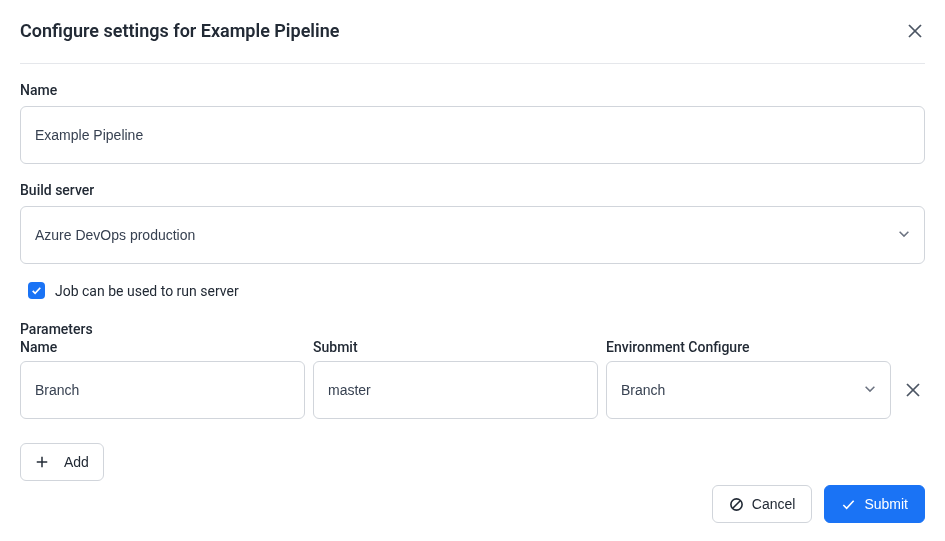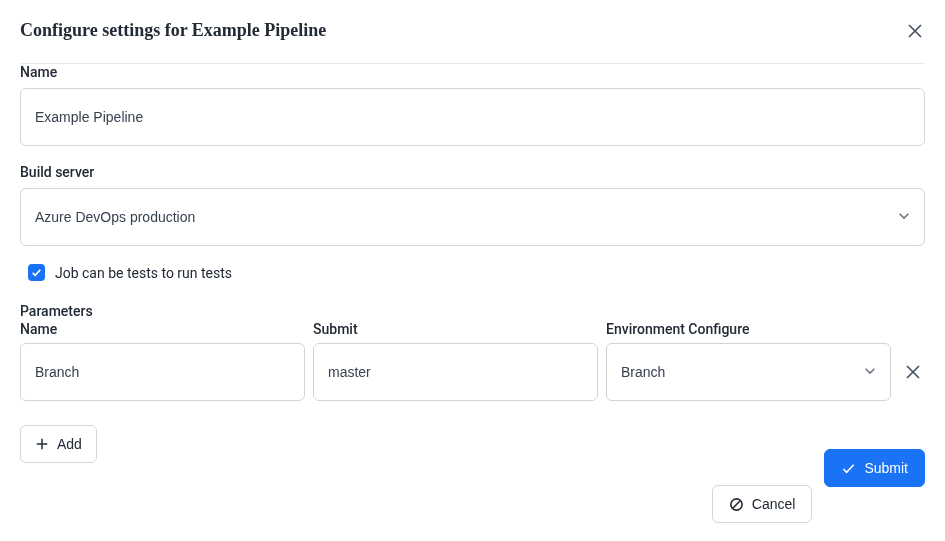--- a/index.html
+++ b/index.html
@@ -10,21 +10,21 @@
       width: 945px;
       height: 541px;
       padding: 20px;
     }
     .header {
       display: flex;
       justify-content: space-between;
       align-items: center;
       padding-bottom: 22px;
       border-bottom: 1px solid #e5e7eb;
-      font-family: Liberation Serif, serif;
+      margin-bottom: 18px;
     }
     .title {
       font-size: 18px;
       font-weight: 600;
       color: #222a35;
     }
     .close-btn {
       cursor: pointer;
       color: #4b5563;
       display: flex;
@@ -112,21 +112,21 @@
       background: #fff;
       border: 1px solid #d1d5db;
       border-radius: 6px;
       padding: 8px 14px;
       font-size: 14px;
       font-weight: 500;
       color: #222a35;
       cursor: pointer;
       display: inline-flex;
       align-items: center;
-      gap: 8px;
+      gap: 15px;
       height: 38px;
     }
     .footer {
       position: absolute;
       bottom: 18px;
       right: 20px;
       display: flex;
       gap: 12px;
     }
     .btn {
@@ -137,21 +137,20 @@
       height: 38px;
       padding: 0 16px;
       display: inline-flex;
       align-items: center;
       gap: 8px;
     }
     .btn-cancel {
       background: #fff;
       border: 1px solid #d1d5db;
       color: #222a35;
-      margin-top: 36px;
     }
     .btn-submit {
       background: #1a73f5;
       border: 1px solid #1a73f5;
       color: #fff;
     }
   </style>
 </head>
 <body>
 
@@ -183,21 +182,21 @@
     </span>
   </div>
 </div>
 
 <div class="checkbox-row">
   <div class="checkbox">
     <svg width="11" height="11" viewBox="0 0 16 16" fill="none" stroke="currentColor" stroke-width="2.5">
         <polyline points="2.5,8.5 6,12 13.5,4"></polyline>
       </svg>
   </div>
-  <span class="checkbox-label">Job can be tests to run tests</span>
+  <span class="checkbox-label">Job can be used to run server</span>
 </div>
 
 <div class="section-label">Parameters</div>
 
 <div class="param-headers">
   <div class="col-label">Name</div>
   <div class="col-label">Submit</div>
   <div class="col-label">Environment Configure</div>
   <div></div>
 </div>

